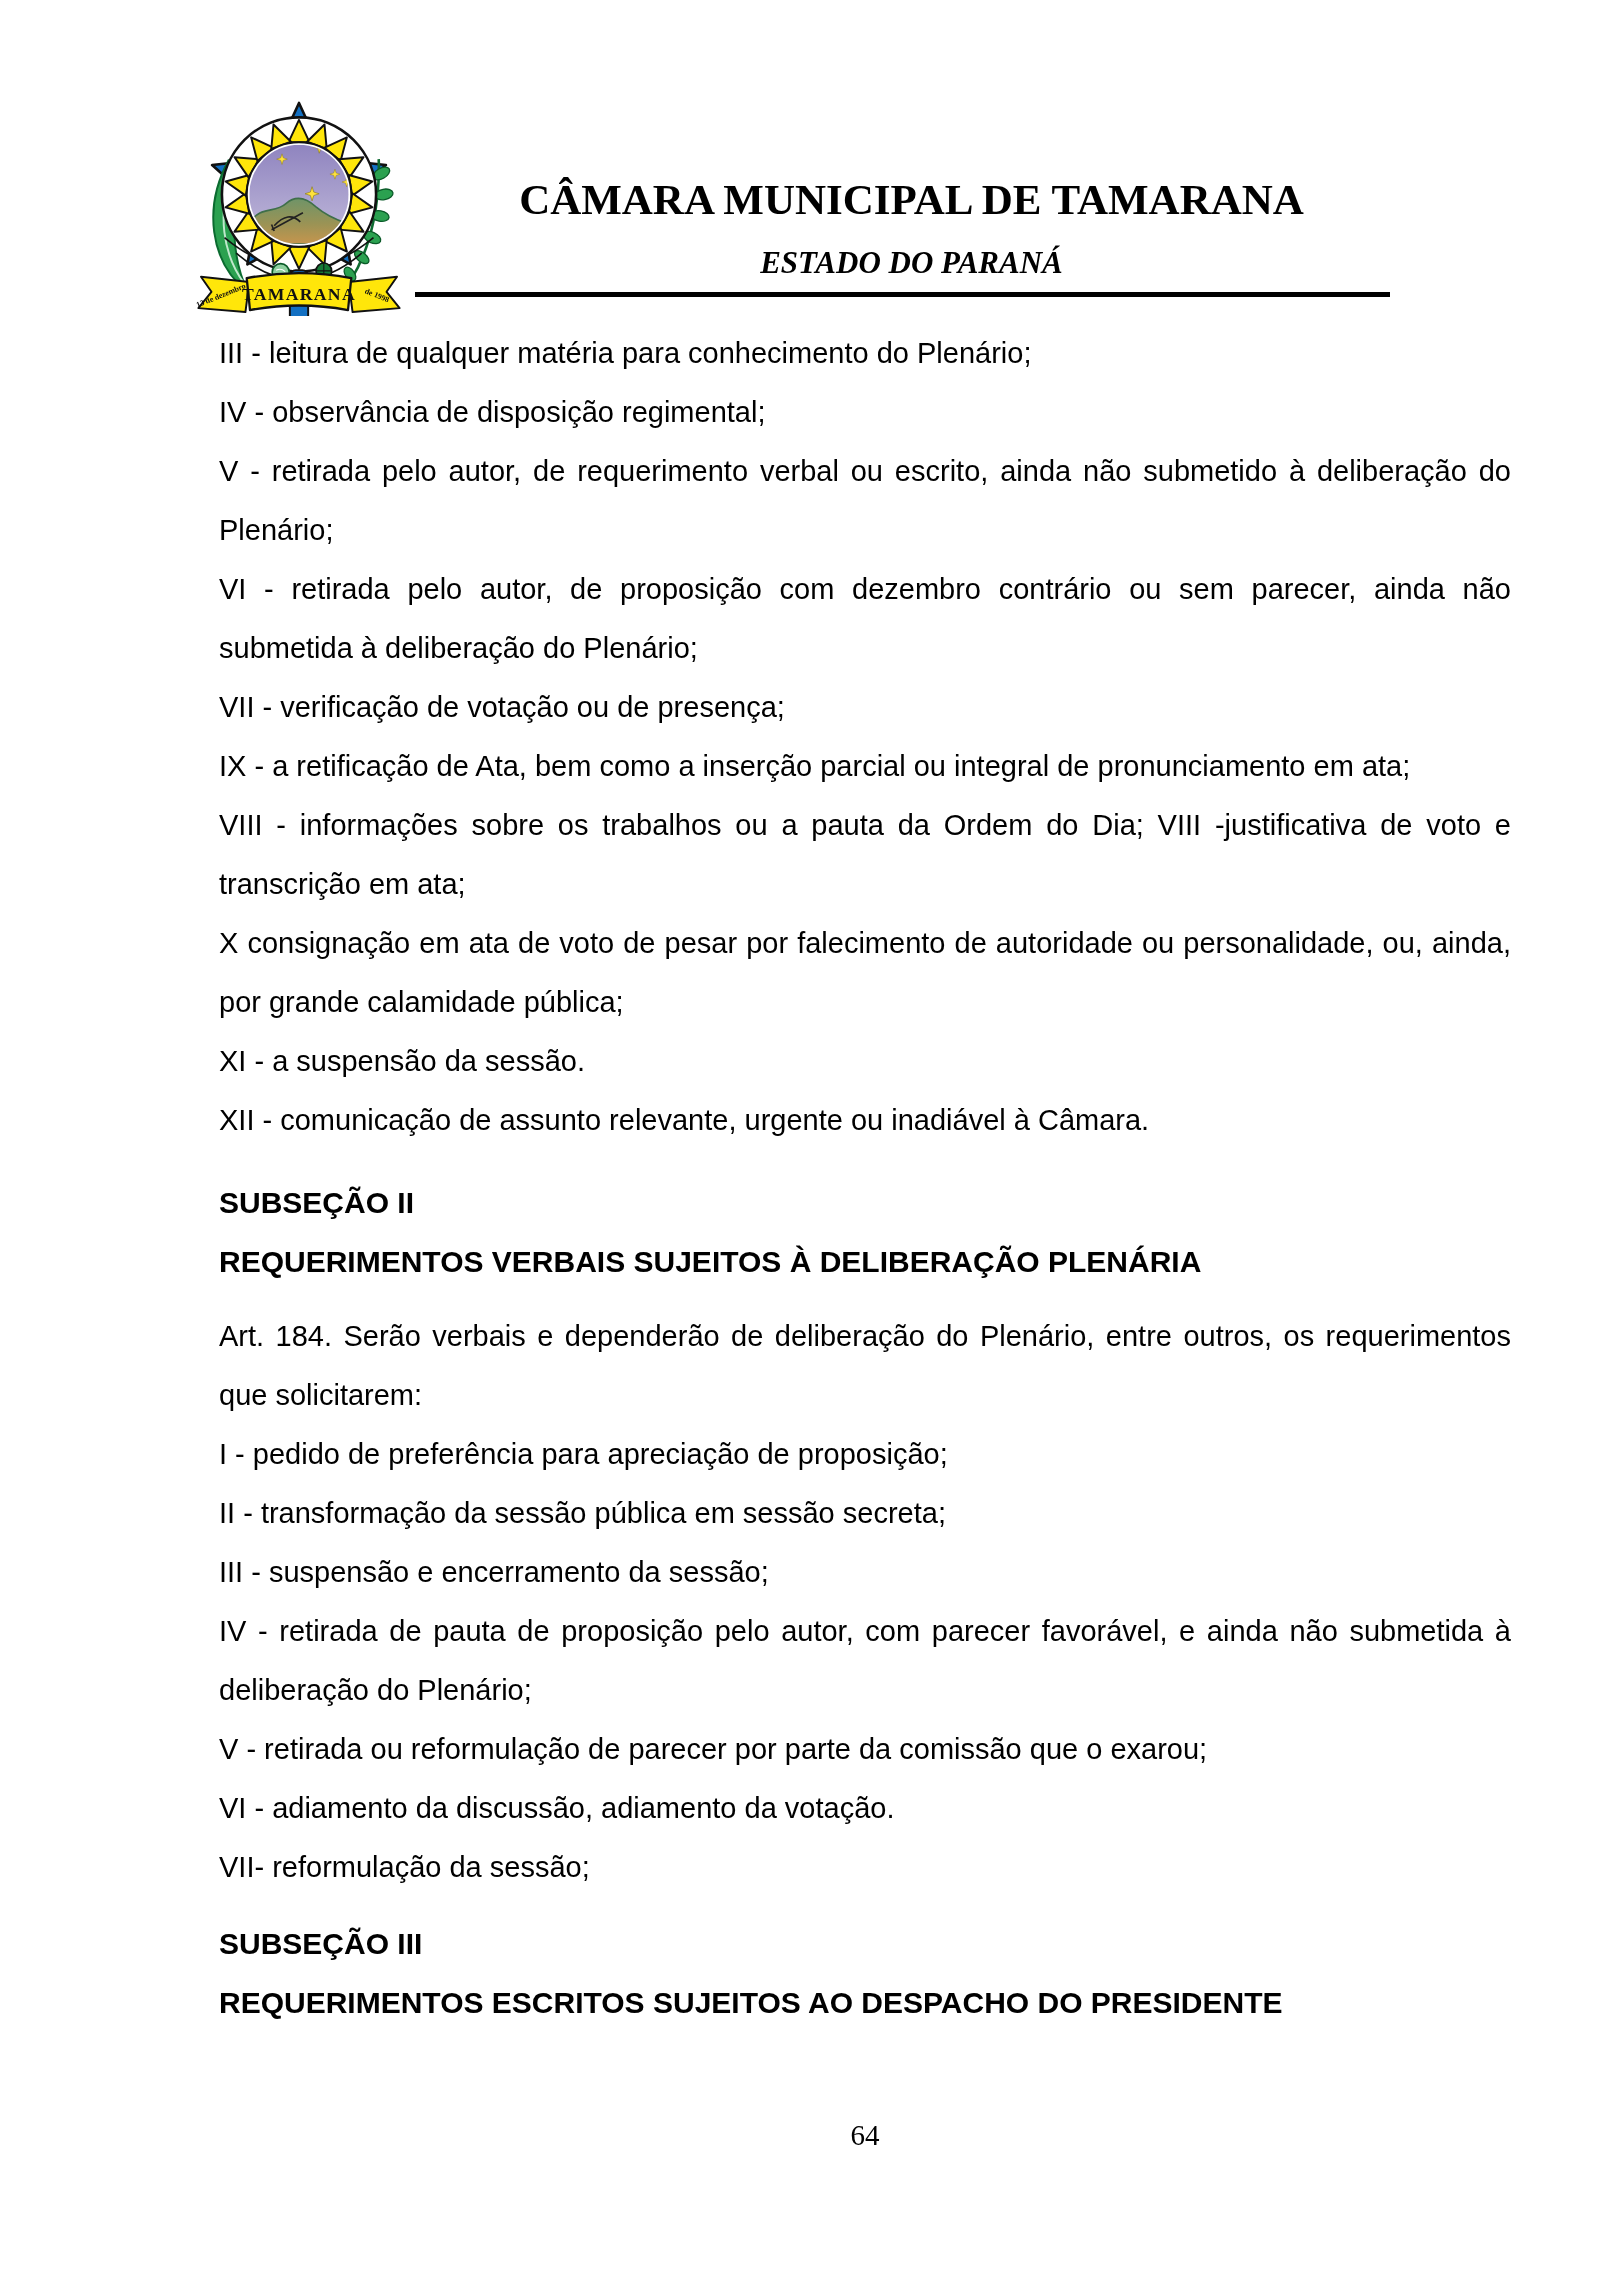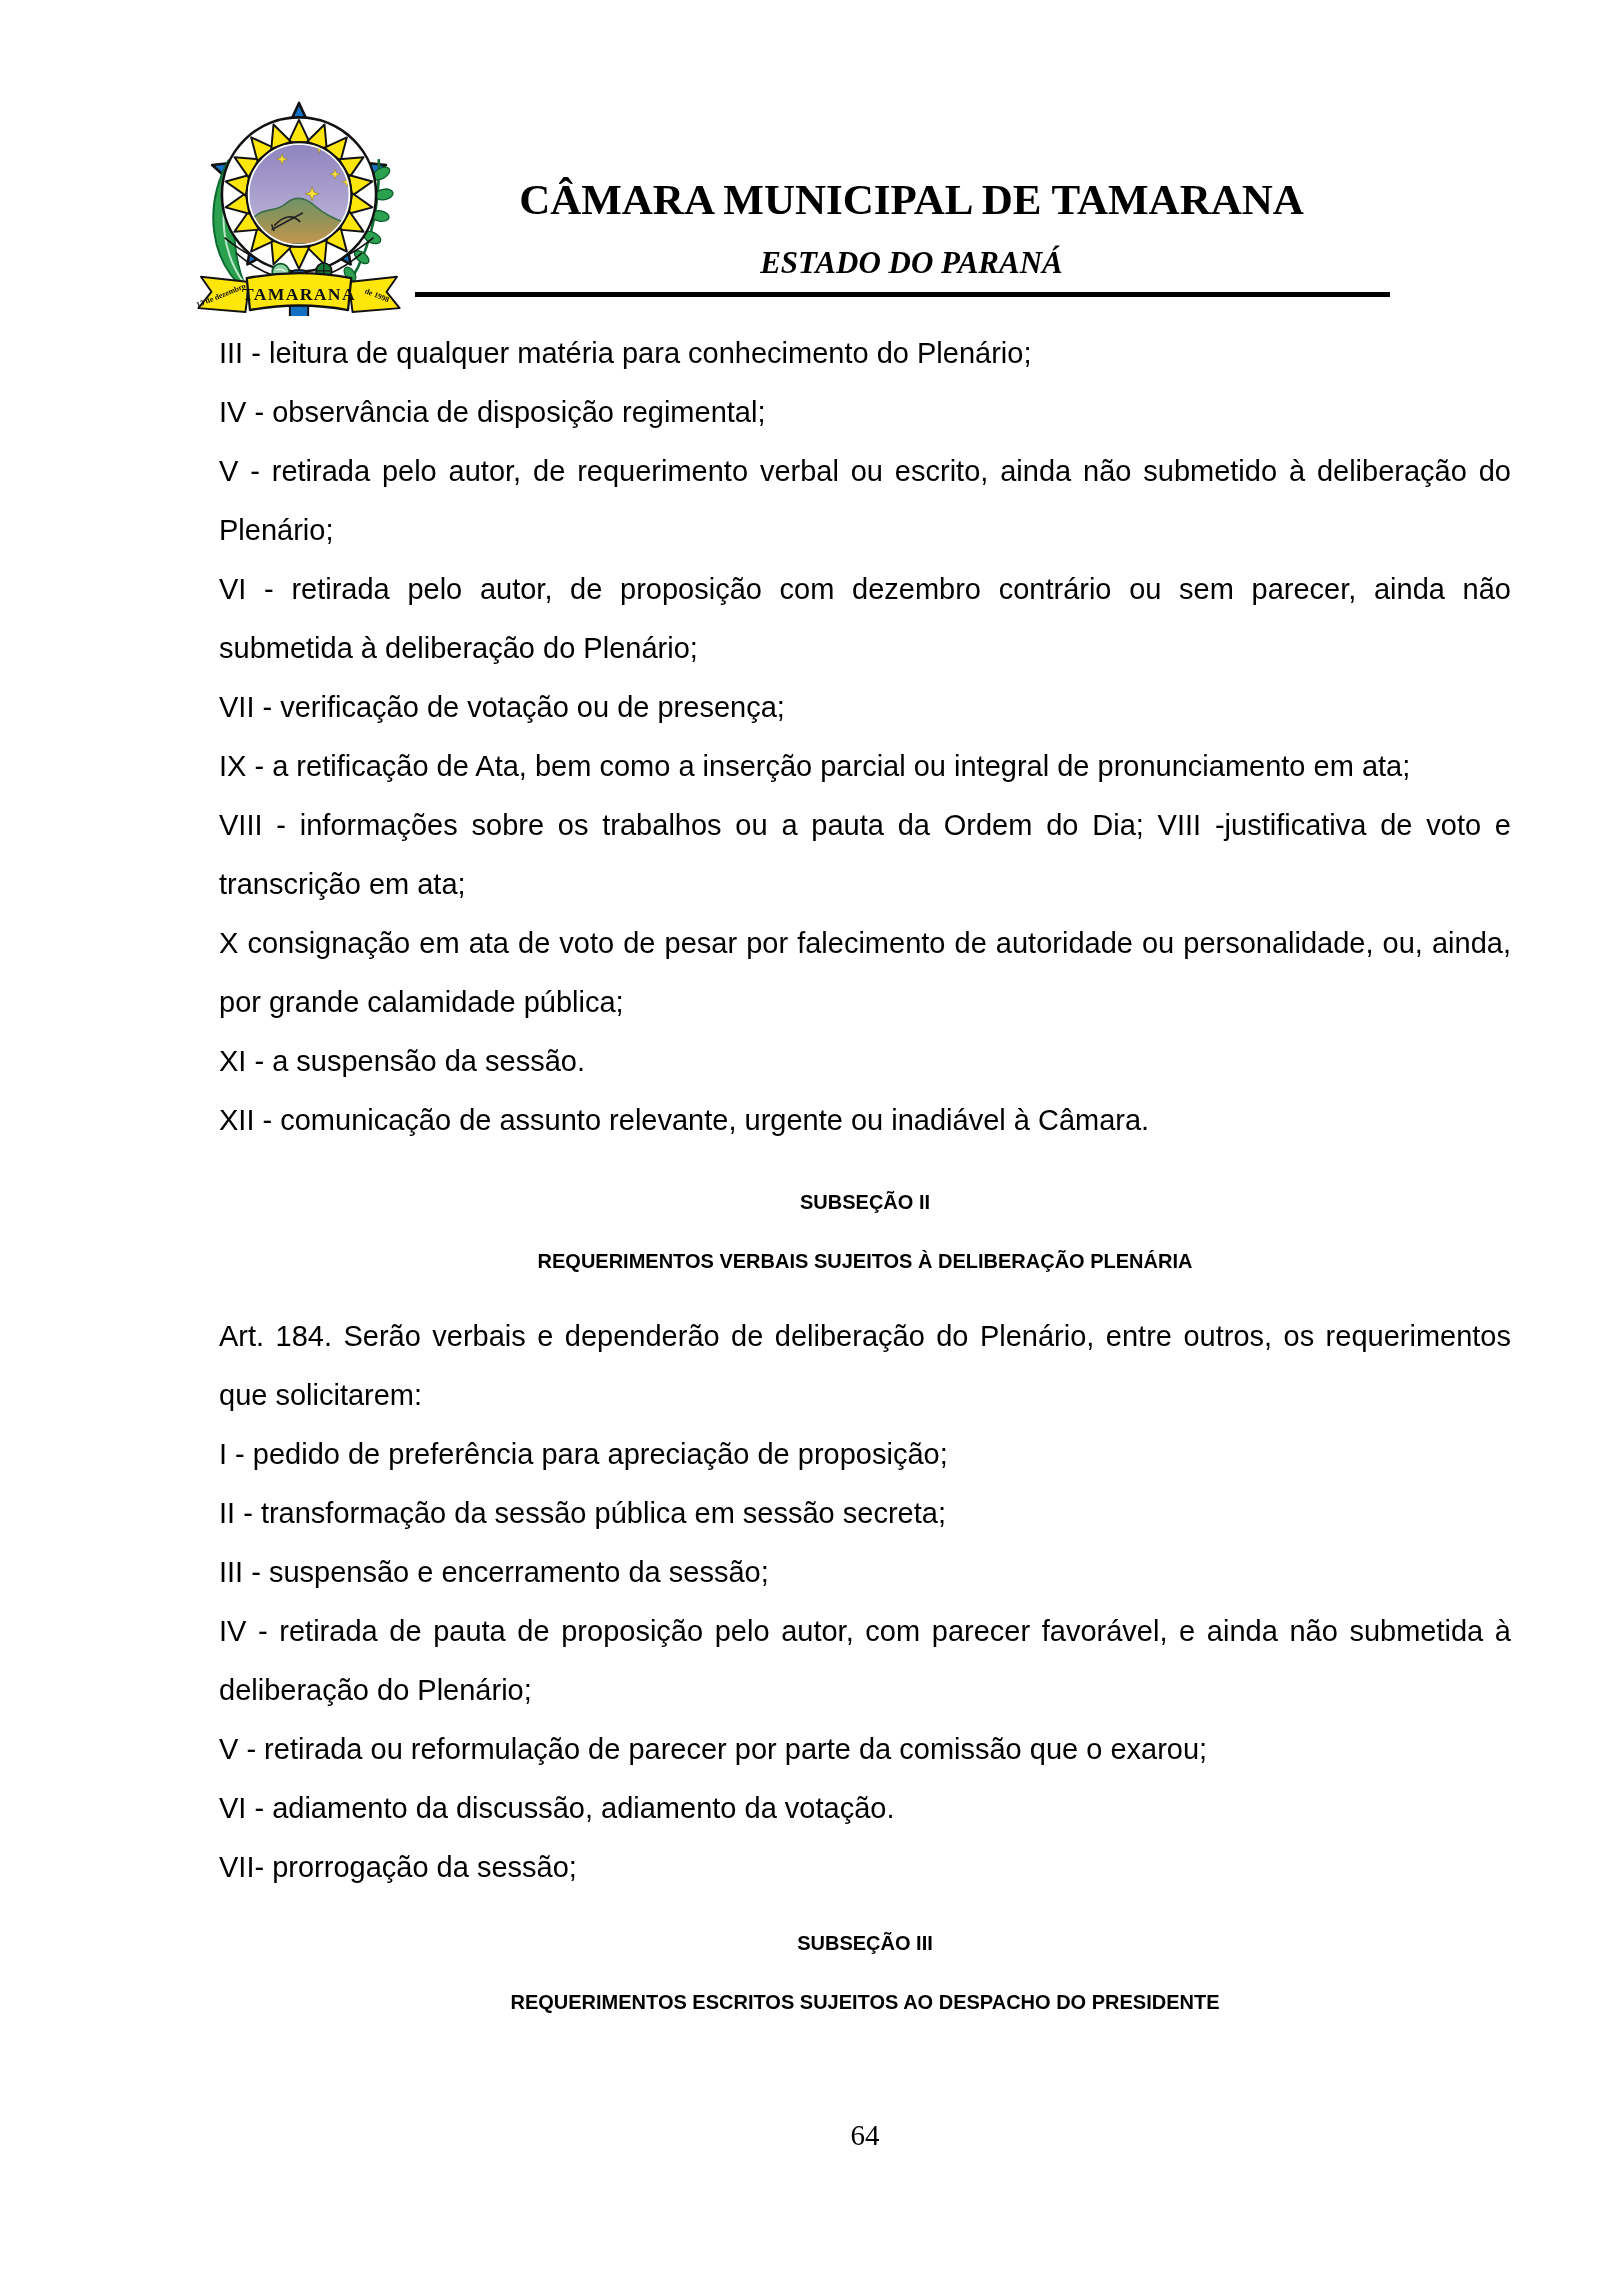--- a/index.html
+++ b/index.html
@@ -11,21 +11,21 @@
   .header-text{position:absolute;left:424px;top:177px;width:975px;text-align:center;
                font-family:"Liberation Serif",serif;}
   .header-title{font-size:43px;font-weight:bold;line-height:46px;white-space:nowrap;}
   .header-subtitle{font-size:31px;font-weight:bold;font-style:italic;line-height:38px;margin-top:21px;}
   .header-rule{position:absolute;left:415px;top:292px;width:975px;height:5.2px;background:#000;}
 
   
   .content{position:absolute;left:219px;top:324px;width:1292px;
            font-size:29px;line-height:59px;text-align:justify;}
   .content p{margin:0;}
-  .content h2{margin:0;font-size:20px;font-weight:bold;text-align:center;line-height:59px;}
+  .content h2{margin:0;font-size:30px;font-weight:bold;line-height:59px;}
   .mt-section{margin-top:23px !important;}
   .mt-art{margin-top:16.4px !important;}
   .b{font-weight:normal;margin-top:20px;}
 
   .page-number{position:absolute;left:219px;top:2116px;width:1292px;text-align:center;
                font-family:"Liberation Serif",serif;font-size:29px;line-height:39px;}
 
   
   .banner-main{font-family:"Liberation Serif",serif;font-weight:bold;font-size:27px;letter-spacing:2px;}
   .banner-small{font-family:"Liberation Serif",serif;font-weight:bold;font-size:12px;}
@@ -156,21 +156,21 @@
     <h2>REQUERIMENTOS VERBAIS SUJEITOS À DELIBERAÇÃO PLENÁRIA</h2>
 
     <p class="mt-art"><span class="b">Art. 184.</span><span> Serão verbais e dependerão de deliberação do Plenário, entre outros, os requerimentos que solicitarem:</span></p>
 
     <p>I - pedido de preferência para apreciação de proposição;</p>
     <p>II - transformação da sessão pública em sessão secreta;</p>
     <p>III - suspensão e encerramento da sessão;</p>
     <p>IV - retirada de pauta de proposição pelo autor, com parecer favorável, e ainda não submetida à deliberação do Plenário;</p>
     <p>V - retirada ou reformulação de parecer por parte da comissão que o exarou;</p>
     <p>VI - adiamento da discussão, adiamento da votação.</p>
-    <p>VII- prorrogação da sessão;</p>
+    <p>VII- reformulação da sessão;</p>
 
     <h2 class="mt-art">SUBSEÇÃO III</h2>
     <h2>REQUERIMENTOS ESCRITOS SUJEITOS AO DESPACHO DO PRESIDENTE</h2>
   </main>
 
   <div class="page-number">64</div>
 </div>
 
 
 </body></html>

